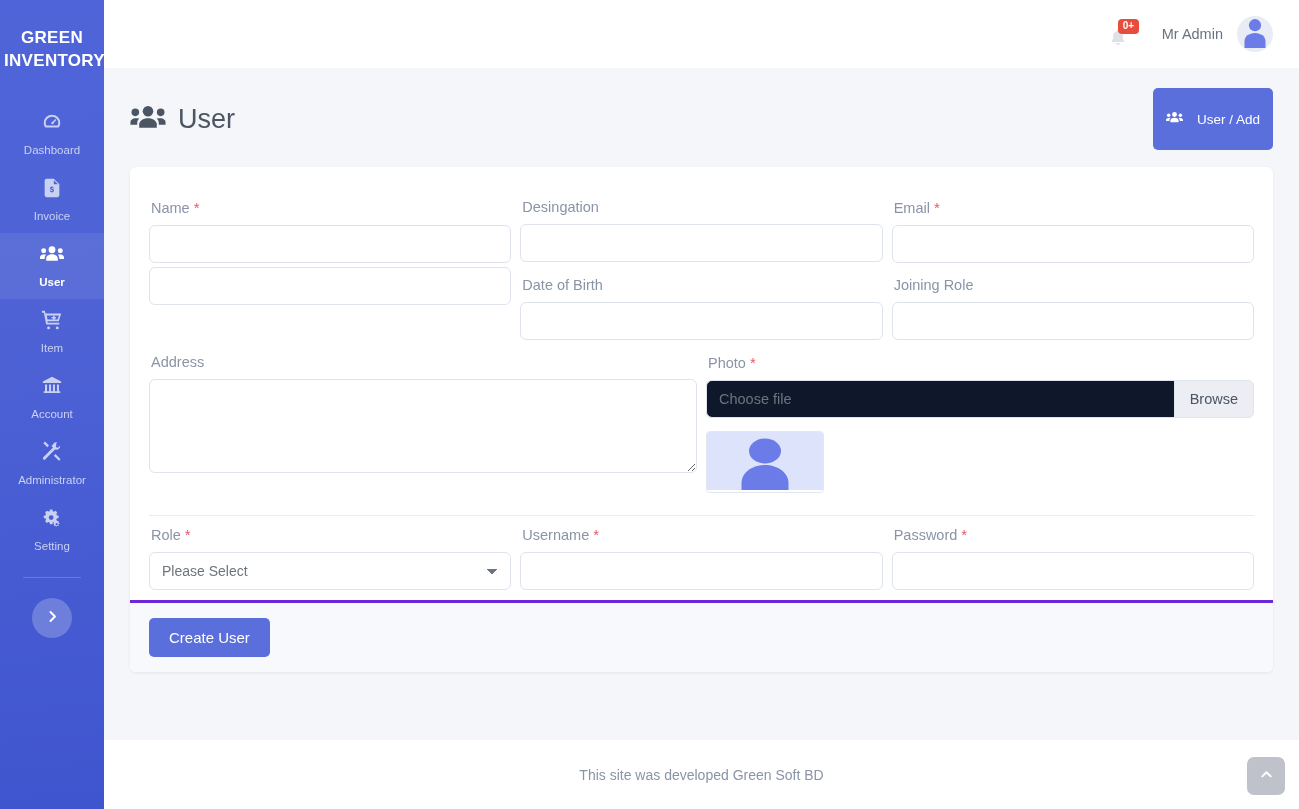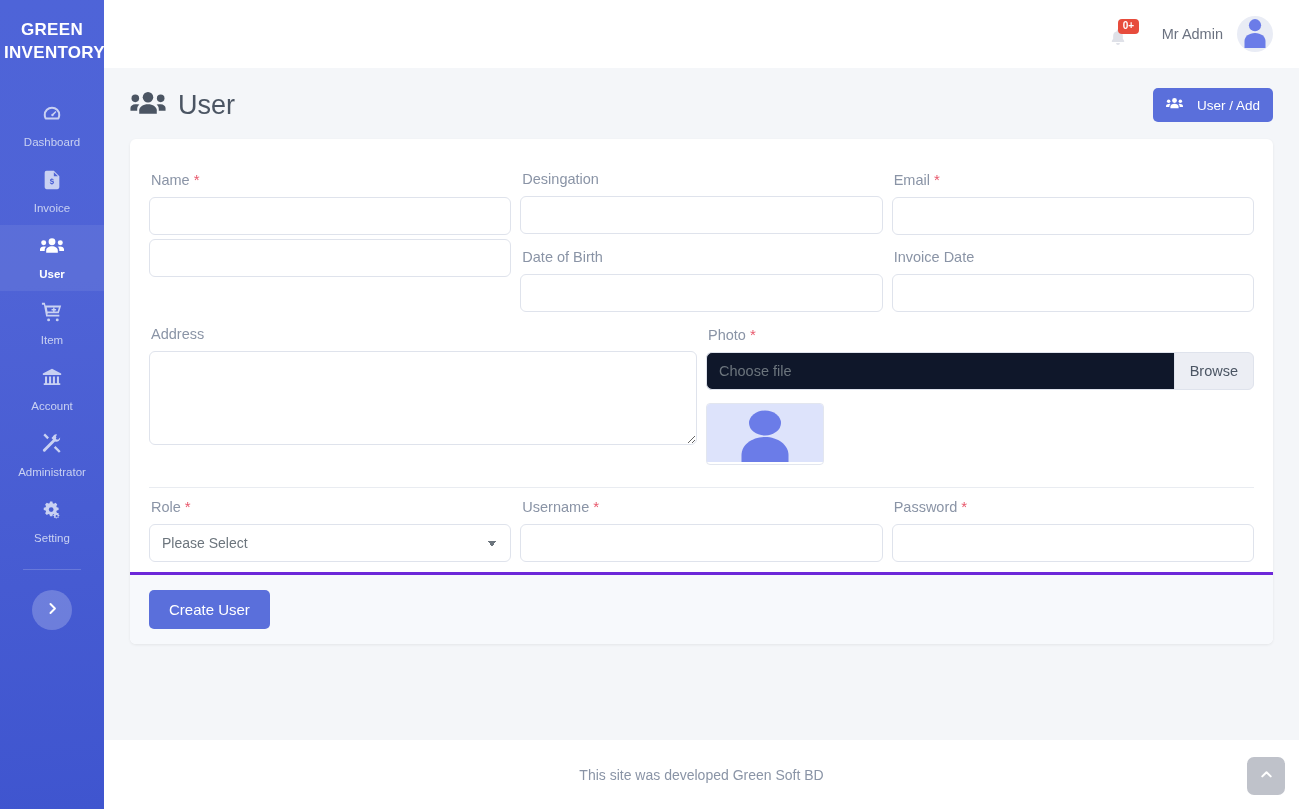--- a/index.html
+++ b/index.html
@@ -9,21 +9,21 @@
     background: #ffffff;
     overflow: hidden;
   }
   .app { position: relative; width: 1299px; height: 809px; display: flex; }
 
   
   .sidebar {
     width: 104px; height: 809px; flex: 0 0 104px;
     background: linear-gradient(175deg, #4e64d8 0%, #4f63d6 35%, #3f55cf 100%);
     display: flex; flex-direction: column; align-items: center;
-    padding-top: 10px;
+    padding-top: 18px;
     position: relative; z-index: 5;
   }
   .brand {
     color: #ffffff; font-size: 17px; font-weight: bold; line-height: 1.38;
     text-align: center; letter-spacing: .3px; margin-top: 8px; width: 96px;
   }
   .nav { width: 100%; margin-top: 28px; display: flex; flex-direction: column; }
   .nav-item {
     width: 100%; padding: 10px 0 9px; text-align: center;
     color: #c9d1f2; cursor: pointer; user-select: none;
@@ -66,21 +66,21 @@
 
   
   .page-head {
     display: flex; align-items: center; justify-content: space-between;
     padding: 20px 26px 8px 26px;
   }
   .page-title-wrap { display: flex; align-items: center; gap: 12px; }
   .page-title { font-size: 27px; color: #4b5563; font-weight: normal; }
   .btn-primary {
     background: #5a6fdb; color: #fff; border: none; border-radius: 5px;
-    font-size: 13.5px; padding: 9px 13px; cursor: pointer;
+    font-size: 13.5px; padding: 23px 13px; cursor: pointer;
     display: inline-flex; align-items: center; gap: 14px;
     font-family: "Liberation Sans", sans-serif;
   }
 
   
   .card {
     margin: 9px 26px 0 26px; background: #fff; border-radius: 6px;
     box-shadow: 0 1px 3px rgba(0,0,0,.07);
   }
   .card-body { padding: 22px 19px 6px 19px; }
@@ -329,21 +329,21 @@
             <input class="inp" type="text" value="" style="">
           </div>
           <div class="col">
             <label class="fl">
               <span>Date of Birth</span>
             </label>
             <input class="inp" type="text" value="" style="">
           </div>
           <div class="col">
             <label class="fl">
-              <span>Invoice Date</span>
+              <span>Joining Role</span>
             </label>
             <input class="inp" type="text" value="" style="">
           </div>
         </div>
 
         <div class="row">
           <div class="col-2">
             <label class="fl">
               <span>Address</span>
             </label>

